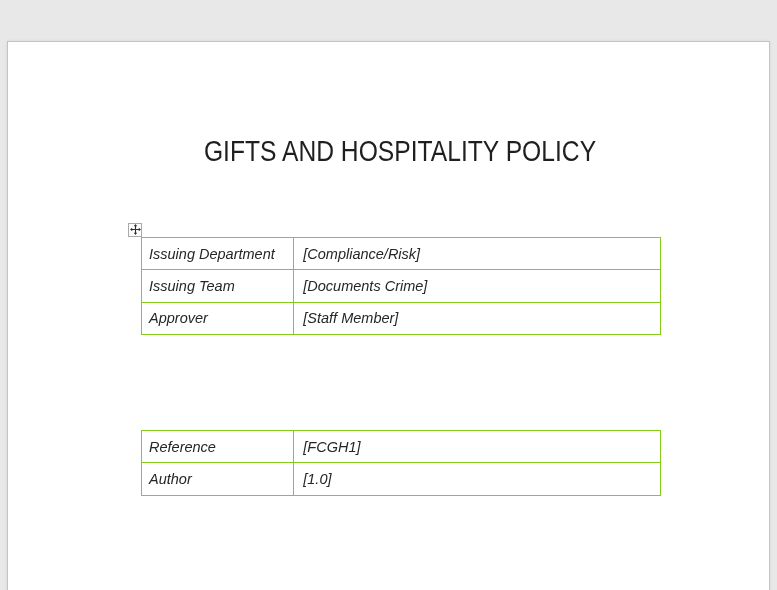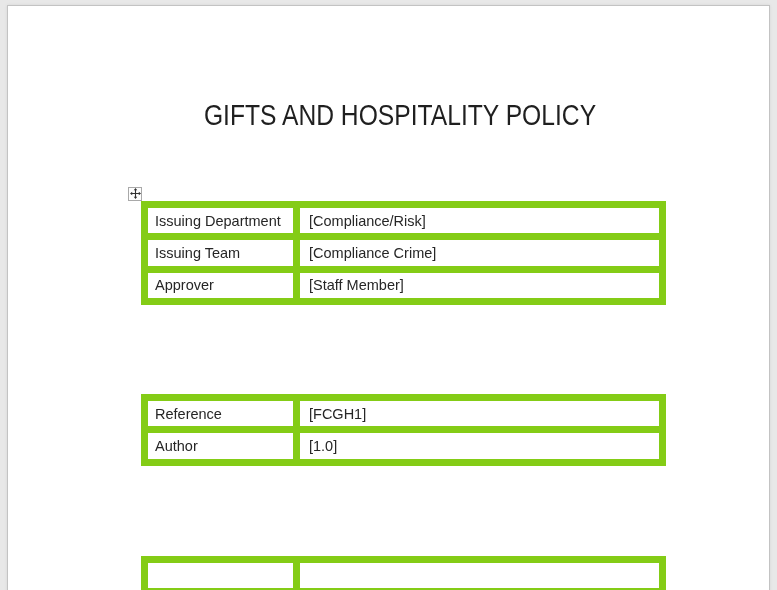--- a/index.html
+++ b/index.html
@@ -4,21 +4,21 @@
 <style>
   * { margin: 0; padding: 0; box-sizing: border-box; }
   html, body {
     width: 777px; height: 590px;
     overflow: hidden;
     background: #e8e8e8;
     font-family: "Liberation Sans", sans-serif;
   }
   .canvas {
     position: relative;
-    width: 777px; height: 524px;
+    width: 777px; height: 524px; margin-top: 36px;
   }
   .page {
     position: absolute;
     left: 7px; top: 5px;
     width: 763px; height: 640px;
     background: #ffffff;
     border: 1px solid #c3c3c3;
     box-shadow: 0 0 3px rgba(0,0,0,0.08);
   }
   .doc-title {
@@ -45,25 +45,26 @@
   table.meta {
     position: absolute;
     left: 133px;
     border-collapse: collapse;
     table-layout: fixed;
     width: 520px;
     font-size: 14.5px;
     color: #262626;
   }
   table.meta td {
-    border: 7px solid #84cc16;
+    border: 1px solid #84cc16;
     height: 32.4px;
     vertical-align: middle;
     overflow: hidden;
     white-space: nowrap;
+    font-style: italic;
   }
   td.label-cell { width: 152px; padding-left: 7px; }
   td.value-cell { width: 366px; padding-left: 9px; }
   #table-ownership { top: 195px; }
   #table-reference { top: 388px; }
   #table-dates     { top: 550px; }
 </style>
 </head>
 <body>
 
@@ -82,21 +83,21 @@
     </div>
 
     <table class="meta" id="table-ownership">
       <tbody>
         <tr>
           <td class="label-cell">Issuing Department</td>
           <td class="value-cell">[Compliance/Risk]</td>
         </tr>
         <tr>
           <td class="label-cell">Issuing Team</td>
-          <td class="value-cell">[Compliance Crime]</td>
+          <td class="value-cell">[Documents Crime]</td>
         </tr>
         <tr>
           <td class="label-cell">Approver</td>
           <td class="value-cell">[Staff Member]</td>
         </tr>
       </tbody>
     </table>
 
     <table class="meta" id="table-reference">
       <tbody>

